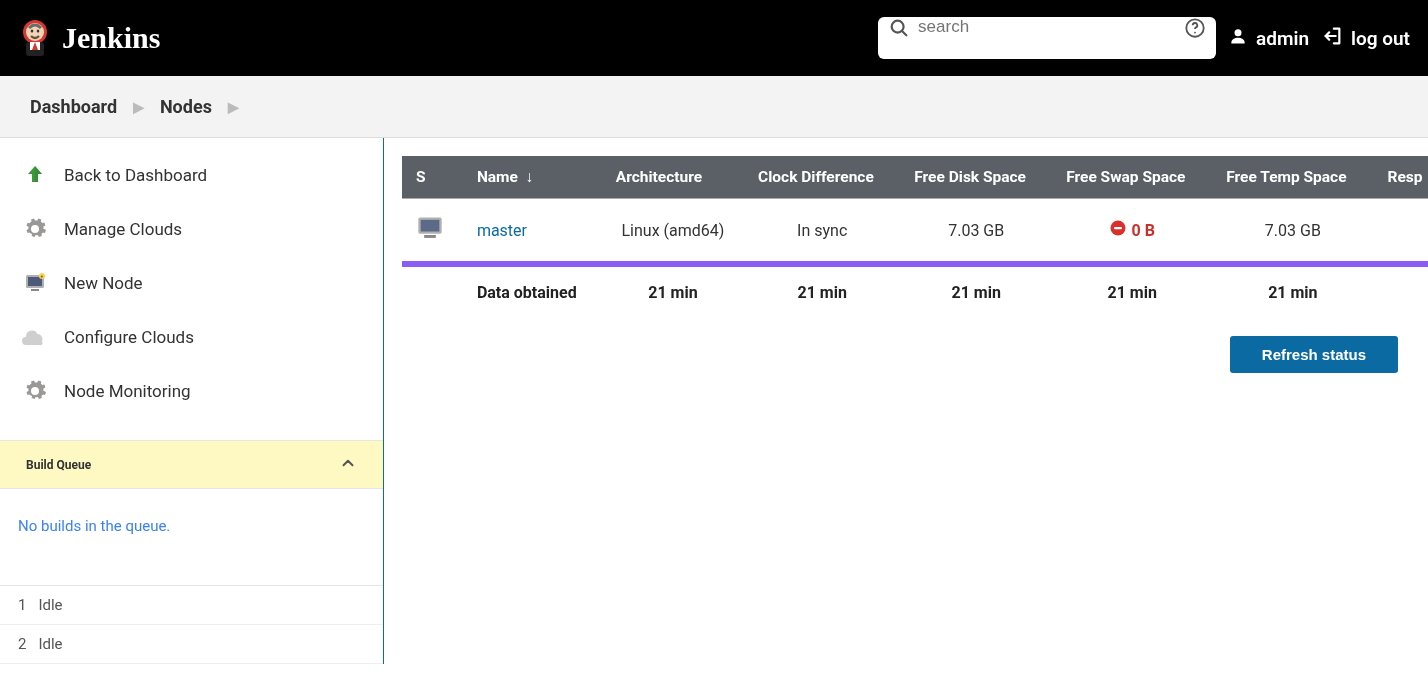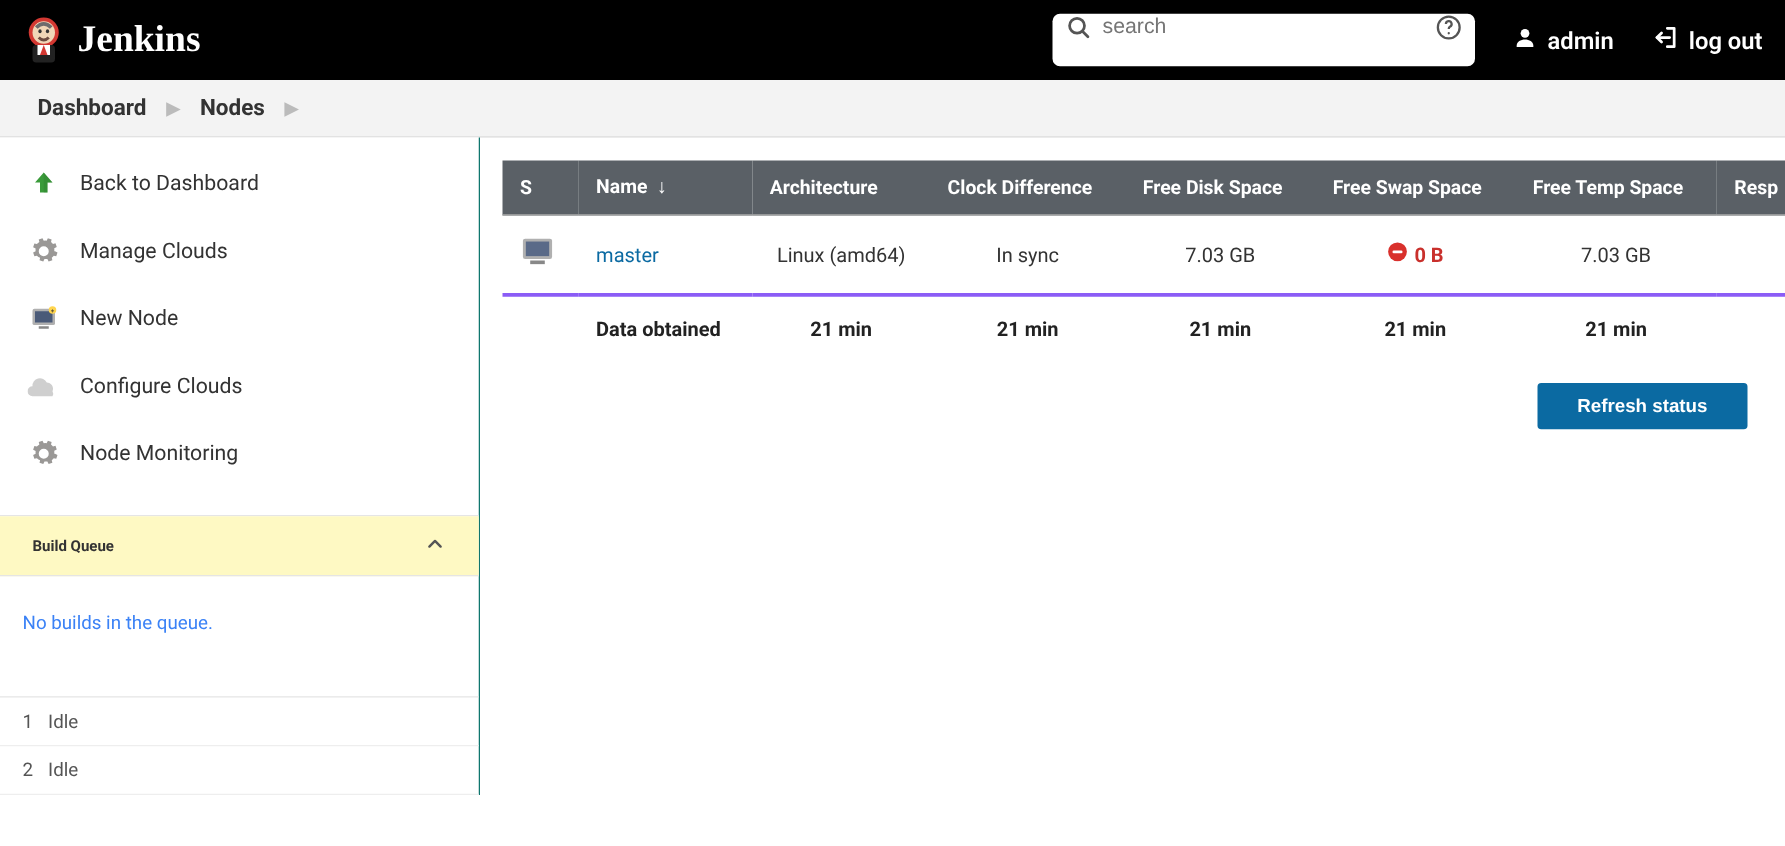--- a/index.html
+++ b/index.html
@@ -5,25 +5,24 @@
   * { box-sizing: border-box; margin: 0; padding: 0; }
   body {
     font-family: -apple-system, BlinkMacSystemFont, "Segoe UI", Roboto, Arial, sans-serif;
     font-size: 15px;
     color: #333;
     background: #fff;
   }
   
   .top-header {
     background: #000;
-    height: 64px;
+    height: 76px;
     display: flex;
     align-items: center;
     padding: 0 18px;
-    gap: 18px;
   }
   .brand {
     display: flex;
     align-items: center;
     gap: 10px;
     color: #fff;
     font-family: Georgia, "Times New Roman", serif;
     font-size: 30px;
     font-weight: 700;
   }
@@ -62,21 +61,21 @@
     font-weight: 600;
     display: flex;
     align-items: center;
     gap: 8px;
     margin-left: 12px;
   }
   
   .breadcrumb-bar {
     background: #f3f3f3;
     border-bottom: 1px solid #ddd;
-    height: 46px;
+    height: 62px;
     display: flex;
     align-items: center;
     padding: 0 30px;
     gap: 16px;
     font-size: 18px;
     font-weight: 700;
     color: #333;
   }
   .breadcrumb-sep {
     color: #bbb;
@@ -156,21 +155,21 @@
     text-align: left;
     padding: 12px 14px;
     border-bottom: 1px solid #aaa;
     white-space: nowrap;
   }
   table.nodes thead th.col-name { cursor: pointer; }
   table.nodes tbody td {
     padding: 16px 14px;
     font-size: 16px;
     vertical-align: middle;
-    border-bottom: 3px solid #8b5cf6;
+    border-bottom: 6px solid #8b5cf6;
     white-space: nowrap;
   }
   table.nodes tbody tr.summary td {
     font-weight: 700;
     color: #222;
     border-bottom: none;
   }
   .node-link { color: #0b6aa2; text-decoration: none; cursor: pointer; }
   .right { text-align: center; }
   .center { text-align: center; }

